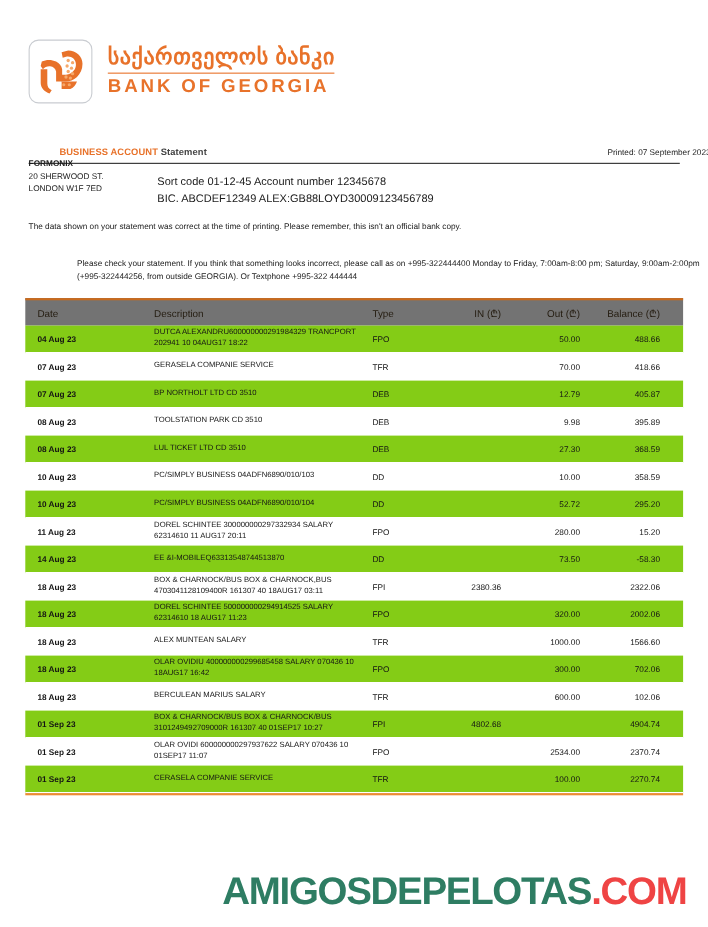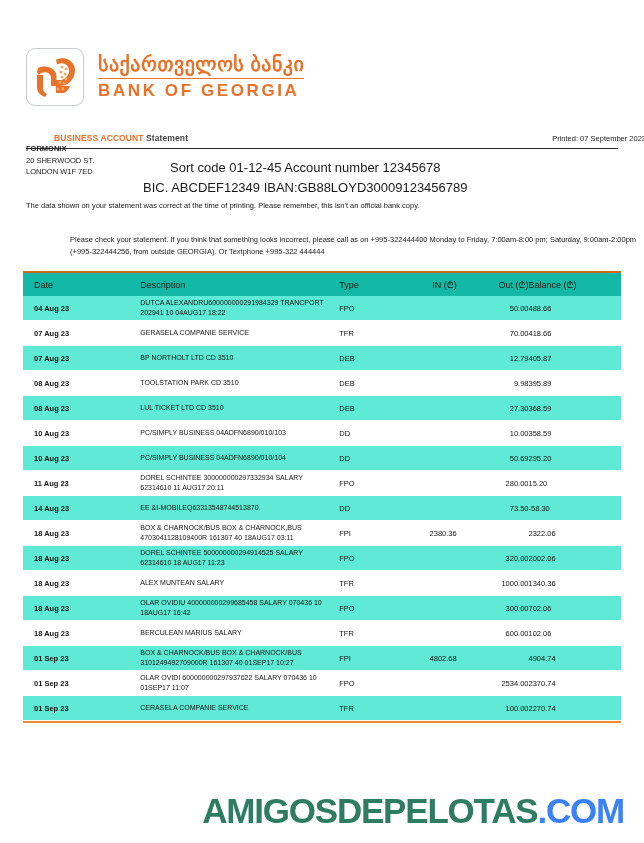--- a/index.html
+++ b/index.html
@@ -20,21 +20,21 @@
     position: absolute;
     left: 0; top: 0;
     width: 644px;
     height: 843px;
   }
 
   
   .logo-block {
     position: absolute;
     left: 26px;
-    top: 48px;
+    top: 36px;
     display: flex;
     align-items: center;
     justify-content: flex-end;
   }
   .logo-mark {
     width: 58px;
     height: 58px;
     border: 1px solid #c9ccd1;
     border-radius: 9px;
     background: #ffffff;
@@ -113,23 +113,22 @@
     top: 143px;
     font-size: 7.5px;
     line-height: 1.55;
   }
   .addr-block .who { font-weight: bold; }
 
   .acct-block {
     position: absolute;
     left: 143px;
     top: 158px;
-    font-size: 13px;
+    font-size: 10px;
     line-height: 1.55;
-    text-align: center;
   }
 
   
   .notice-1 {
     position: absolute;
     left: 26px;
     top: 200px;
     width: 592px;
     font-size: 7.5px;
     line-height: 1.5;
@@ -145,47 +144,47 @@
   }
 
   
   .table {
     position: absolute;
     left: 23px;
     top: 271px;
     width: 598px;
   }
   .thead {
-    background: #14b8a6;
+    background: #737373;
     height: 23px;
     display: flex;
     align-items: center;
     border-top: 2px solid #c96a1c;
   }
   .thead .cell {
     font-size: 9px;
     color: #241c10;
     font-weight: normal;
   }
   .row {
     display: flex;
     align-items: center;
     min-height: 25px;
     border-bottom: 1px solid #ffffff;
     box-sizing: border-box;
   }
-  .row.alt { background: #5eead4; }
+  .row.alt { background: #84cc16; }
   .row.plain { background: #ffffff; }
 
   .c-date   { width: 72px; padding-left: 11px; box-sizing: border-box; }
   .c-desc   { width: 225px; padding-left: 8px; box-sizing: border-box; margin-left: 44px; }
   .c-type   { width: 60px; padding-left: 6px; box-sizing: border-box; }
   .c-in     { width: 78px; text-align: right; box-sizing: border-box; }
   .c-out    { width: 78px; text-align: right; box-sizing: border-box; padding-left: 22px; }
-  .c-bal    { width: 103px; text-align: left; padding-right: 8px; box-sizing: border-box; }
+  .c-bal    { width: 103px; text-align: right; padding-right: 21px; box-sizing: border-box; }
 
   .row .c-date {
     font-size: 7.5px;
     font-weight: bold;
     color: #141414;
   }
   .row .c-desc {
     font-size: 7px;
     color: #141414;
     line-height: 1.45;
@@ -208,21 +207,21 @@
     position: absolute;
     right: 20px;
     top: 793px;
     font-size: 35px;
     font-weight: bold;
     letter-spacing: -1.2px;
     line-height: 1;
     white-space: nowrap;
   }
   .wm-green { color: #2e7d63; margin-left: 24px; }
-  .wm-dark  { color: #3b82f6; }
+  .wm-dark  { color: #ef4444; }
 </style>
 </head>
 <body>
 
 <div class="page">
 
   <div class="logo-block">
     <div class="logo-mark">
       <svg width="46" height="44" viewBox="0 0 46 44" aria-hidden="true">
         <g fill="#e8722a">
@@ -258,21 +257,21 @@
   </div>
   <div class="head-rule"></div>
 
   <div class="addr-block">
     <div class="who">FORMONIX</div>
     <div>20 SHERWOOD ST.</div>
     <div>LONDON W1F 7ED</div>
   </div>
   <div class="acct-block">
     <div>Sort code 01-12-45  Account number 12345678</div>
-    <div>BIC. ABCDEF12349   IBAN:GB88LOYD30009123456789</div>
+    <div>BIC. ABCDEF12349   ALEX:GB88LOYD30009123456789</div>
   </div>
 
   <div class="notice-1">The data shown on your statement was correct at the time of printing. Please remember, this isn't an official bank copy.</div>
   <div class="notice-2">Please check your statement. If you think that something looks incorrect, please call as on +995-322444400 Monday to Friday, 7:00am-8:00 pm; Saturday, 9:00am-2:00pm (+995-322444256, from outside GEORGIA). Or Textphone  +995-322 444444</div>
 
   <div class="table">
     <div class="thead">
       <div class="cell c-date">Date</div>
       <div class="cell c-desc">Description</div>
       <div class="cell c-type">Type</div>
@@ -327,21 +326,21 @@
           <div class="c-type">DD</div>
           <div class="c-in"></div>
           <div class="c-out">10.00</div>
           <div class="c-bal">358.59</div>
         </div>
         <div class="row alt">
           <div class="c-date">10 Aug 23</div>
           <div class="c-desc">PC/SIMPLY BUSINESS 04ADFN6890/010/104</div>
           <div class="c-type">DD</div>
           <div class="c-in"></div>
-          <div class="c-out">50.69</div>
+          <div class="c-out">52.72</div>
           <div class="c-bal">295.20</div>
         </div>
         <div class="row plain">
           <div class="c-date">11 Aug 23</div>
           <div class="c-desc">DOREL SCHINTEE 300000000297332934 SALARY 62314610 11 AUG17 20:11</div>
           <div class="c-type">FPO</div>
           <div class="c-in"></div>
           <div class="c-out">280.00</div>
           <div class="c-bal">15.20</div>
         </div>
@@ -368,21 +367,21 @@
           <div class="c-in"></div>
           <div class="c-out">320.00</div>
           <div class="c-bal">2002.06</div>
         </div>
         <div class="row plain">
           <div class="c-date">18 Aug 23</div>
           <div class="c-desc">ALEX MUNTEAN SALARY</div>
           <div class="c-type">TFR</div>
           <div class="c-in"></div>
           <div class="c-out">1000.00</div>
-          <div class="c-bal">1340.36</div>
+          <div class="c-bal">1566.60</div>
         </div>
         <div class="row alt">
           <div class="c-date">18 Aug 23</div>
           <div class="c-desc">OLAR OVIDIU 400000000299685458 SALARY 070436 10 18AUG17 16:42</div>
           <div class="c-type">FPO</div>
           <div class="c-in"></div>
           <div class="c-out">300.00</div>
           <div class="c-bal">702.06</div>
         </div>
         <div class="row plain">

